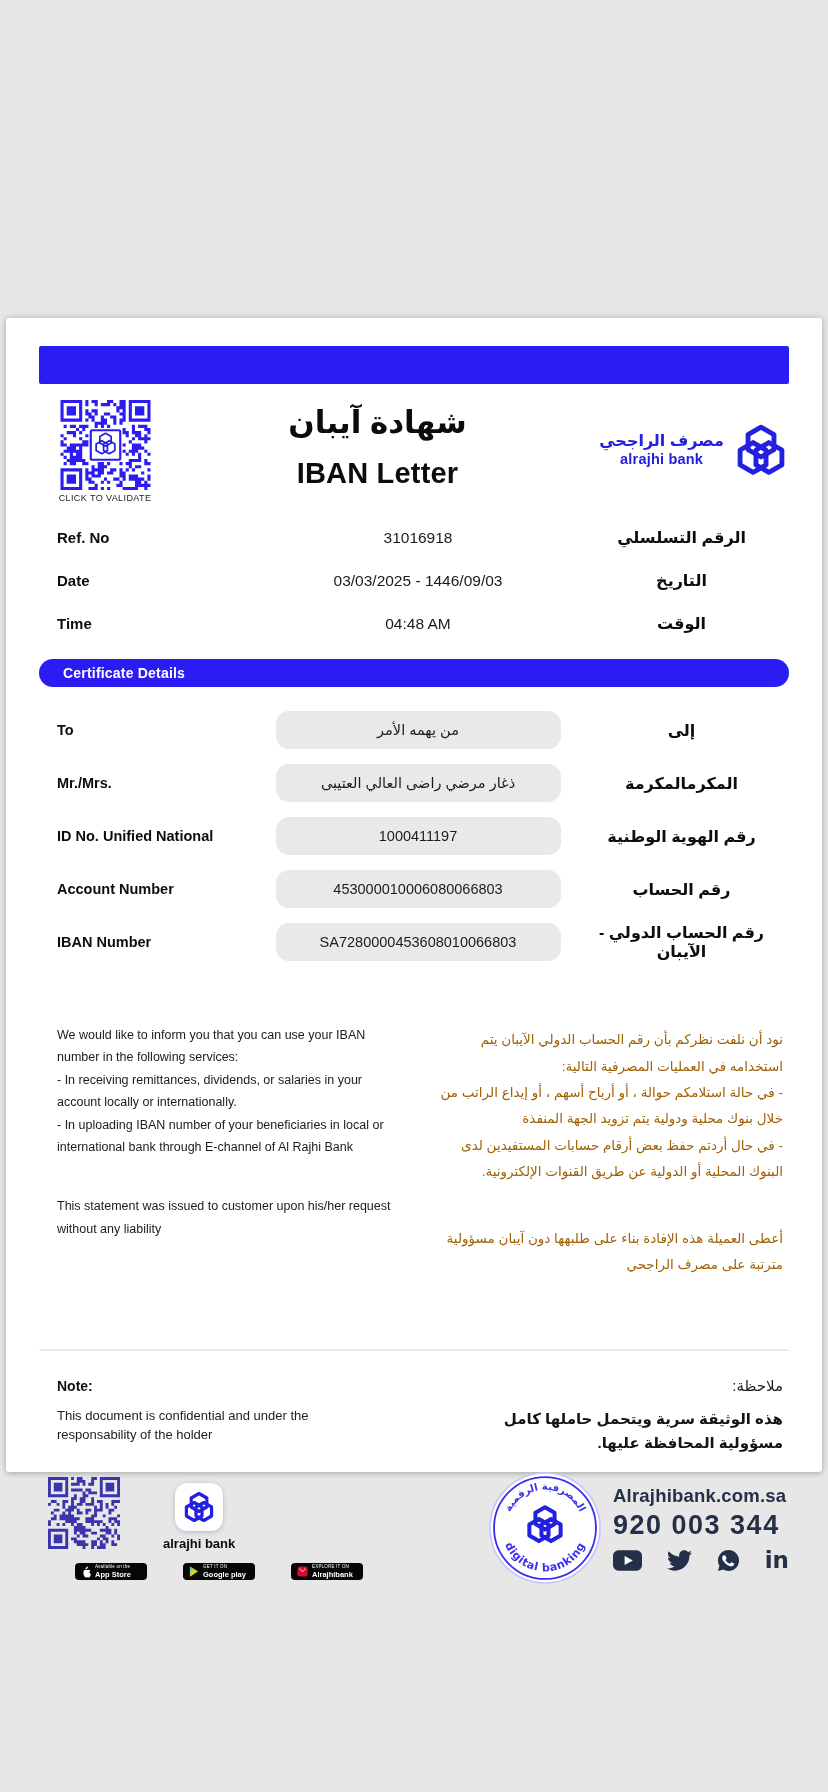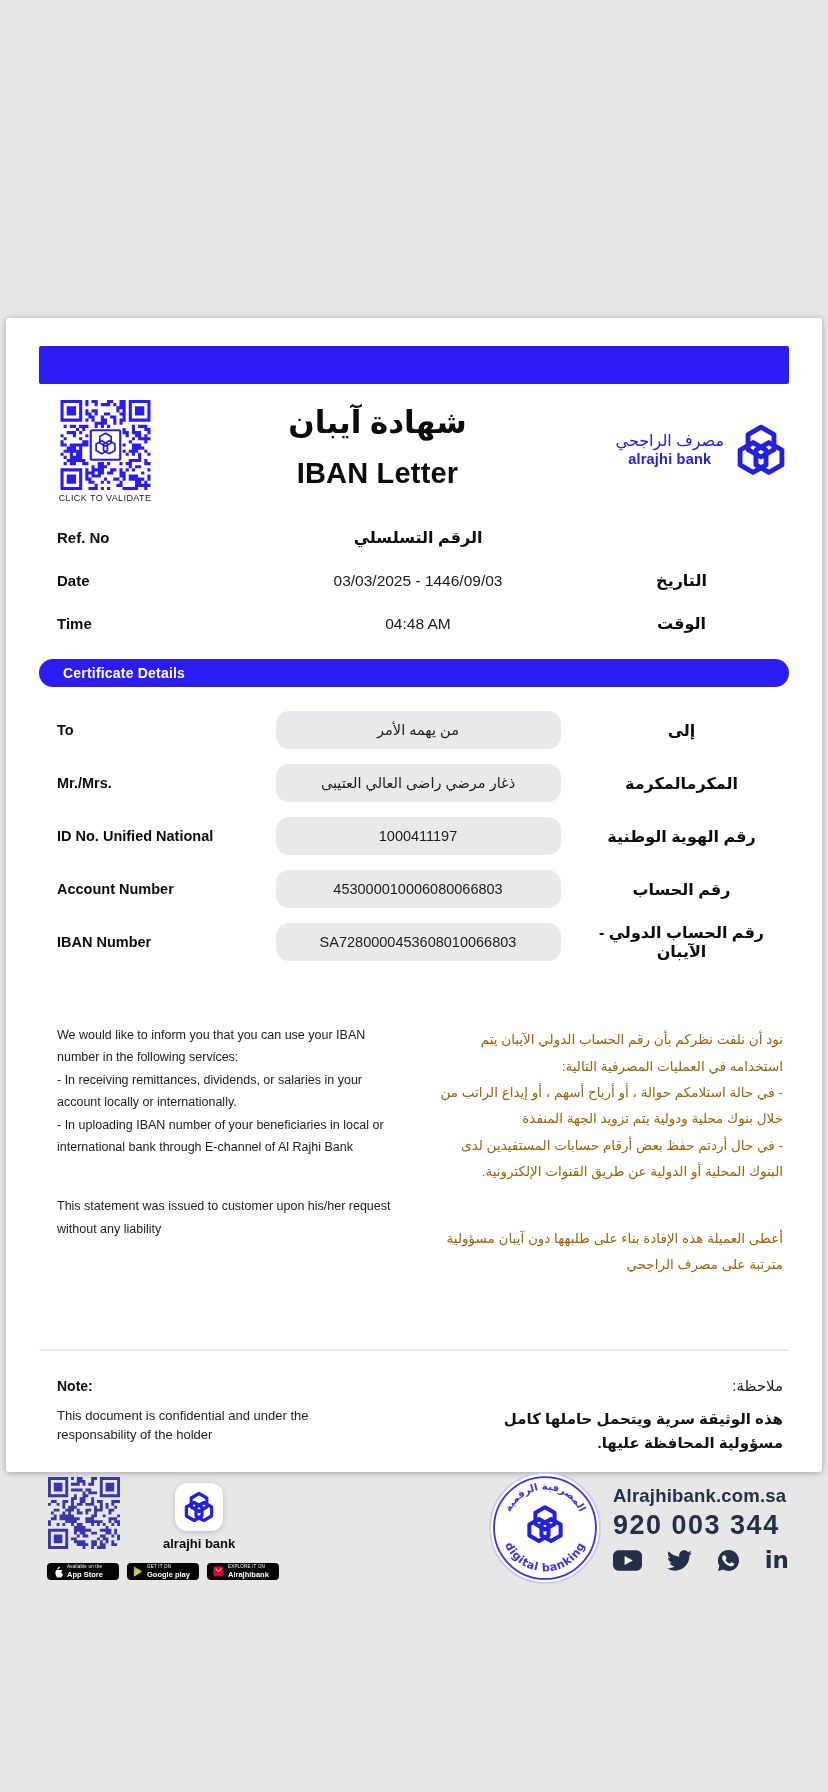--- a/index.html
+++ b/index.html
@@ -18,21 +18,21 @@
   
   .header{display:flex;margin-top:14px;align-items:flex-start;height:112px;}
   .qr-block{width:132px;text-align:center;cursor:pointer;}
   .qr-top{width:93px;height:90px;display:block;margin:2px auto 0;}
   .qr-caption{font-size:9px;letter-spacing:.4px;color:#1c1c1c;margin-top:3px;}
   .titles{flex:1;text-align:center;}
   .title-ar{font-size:31px;font-weight:bold;color:#0c0c0c;margin-top:6px;}
   .title-en{font-size:29px;font-weight:bold;color:#0c0c0c;margin-top:16px;letter-spacing:.2px;}
   .brand{width:205px;display:flex;justify-content:flex-end;align-items:center;margin-top:26px;gap:9px;}
   .brand-text{text-align:center;color:#2320df;line-height:1.15;}
-  .brand-ar{font-size:16px;font-weight:normal;}
+  .brand-ar{font-size:16px;font-weight:bold;}
   .brand-en{font-size:14.5px;font-weight:bold;letter-spacing:.2px;}
   .trefoil{flex:none;}
   .hex{fill:none;stroke:#2320df;stroke-linejoin:round;}
 
   
   .meta{margin-top:6px;}
   .meta-row{display:grid;grid-template-columns:195px 1fr 195px;align-items:center;height:43px;padding:0 10px 0 18px;gap:32px;}
   .lab-en{font-size:15px;font-weight:bold;color:#0d0d0d;}
   .val{font-size:15.5px;color:#1a1a1a;text-align:center;}
   .lab-ar{font-size:16px;font-weight:bold;color:#0d0d0d;text-align:center;}
@@ -66,21 +66,21 @@
   .footer{display:flex;justify-content:space-between;margin-top:22px;align-items:flex-start;}
   .f-left{margin-left:8px;}
   .f-left-top{display:flex;align-items:flex-start;gap:42px;}
   .qr-bottom{width:74px;height:72px;display:block;}
   .app-block{text-align:center;margin-top:6px;}
   .app-icon{width:48px;height:48px;border-radius:12px;background:#fff;box-shadow:0 1px 5px rgba(40,40,120,.25);
             display:flex;align-items:center;justify-content:center;margin:0 auto;}
   .app-label{font-size:13px;font-weight:bold;color:#0c0c0c;margin-top:5px;}
   .badges{display:flex;gap:8px;margin-top:12px;}
   .badge{height:17px;min-width:60px;background:#060606;border-radius:4px;display:flex;align-items:center;
-         padding:0 6px;gap:4px;color:#fff;cursor:pointer;}
+         padding:0 6px;gap:4px;color:#fff;cursor:pointer;margin-left:28px;}
   .badge-lines{line-height:1;text-align:left;}
   .badge-top{font-size:4.5px;letter-spacing:.2px;}
   .badge-bottom{font-size:7.5px;font-weight:bold;margin-top:1px;}
   .f-right{display:flex;align-items:center;gap:11px;margin-top:-6px;}
   .stamp{width:114px;height:114px;}
   .contact{width:176px;text-align:left;}
   .website{font-size:18.5px;font-weight:bold;color:var(--navy);letter-spacing:.2px;}
   .phone{font-size:27px;font-weight:bold;color:var(--navy);letter-spacing:1.5px;margin-top:3px;}
   .socials{display:flex;justify-content:space-between;align-items:center;margin-top:8px;}
   .soc{cursor:pointer;display:flex;align-items:center;}
@@ -122,20 +122,21 @@
         <path class="hex" stroke-width="5.2" d="M30 3 L43.9 11 L43.9 27 L30 35 L16.1 27 L16.1 11 Z"></path>
         <path class="hex" stroke-width="5.2" d="M21.5 19.5 L35.4 27.5 L35.4 43.5 L21.5 51.5 L7.6 43.5 L7.6 27.5 Z"></path>
         <path class="hex" stroke-width="5.2" d="M38.5 19.5 L52.4 27.5 L52.4 43.5 L38.5 51.5 L24.6 43.5 L24.6 27.5 Z"></path>
       </svg>
     </div>
   </div>
 
   <div class="meta">
     <div class="meta-row">
       <div class="lab-en">Ref. No</div>
+      <div class="val">31016918</div>
       <div class="lab-ar" dir="rtl">الرقم التسلسلي</div>
     </div>
     <div class="meta-row">
       <div class="lab-en">Date</div>
       <div class="val">03/03/2025 - 1446/09/03</div>
       <div class="lab-ar" dir="rtl">التاريخ</div>
     </div>
     <div class="meta-row">
       <div class="lab-en">Time</div>
       <div class="val">04:48 AM</div>

